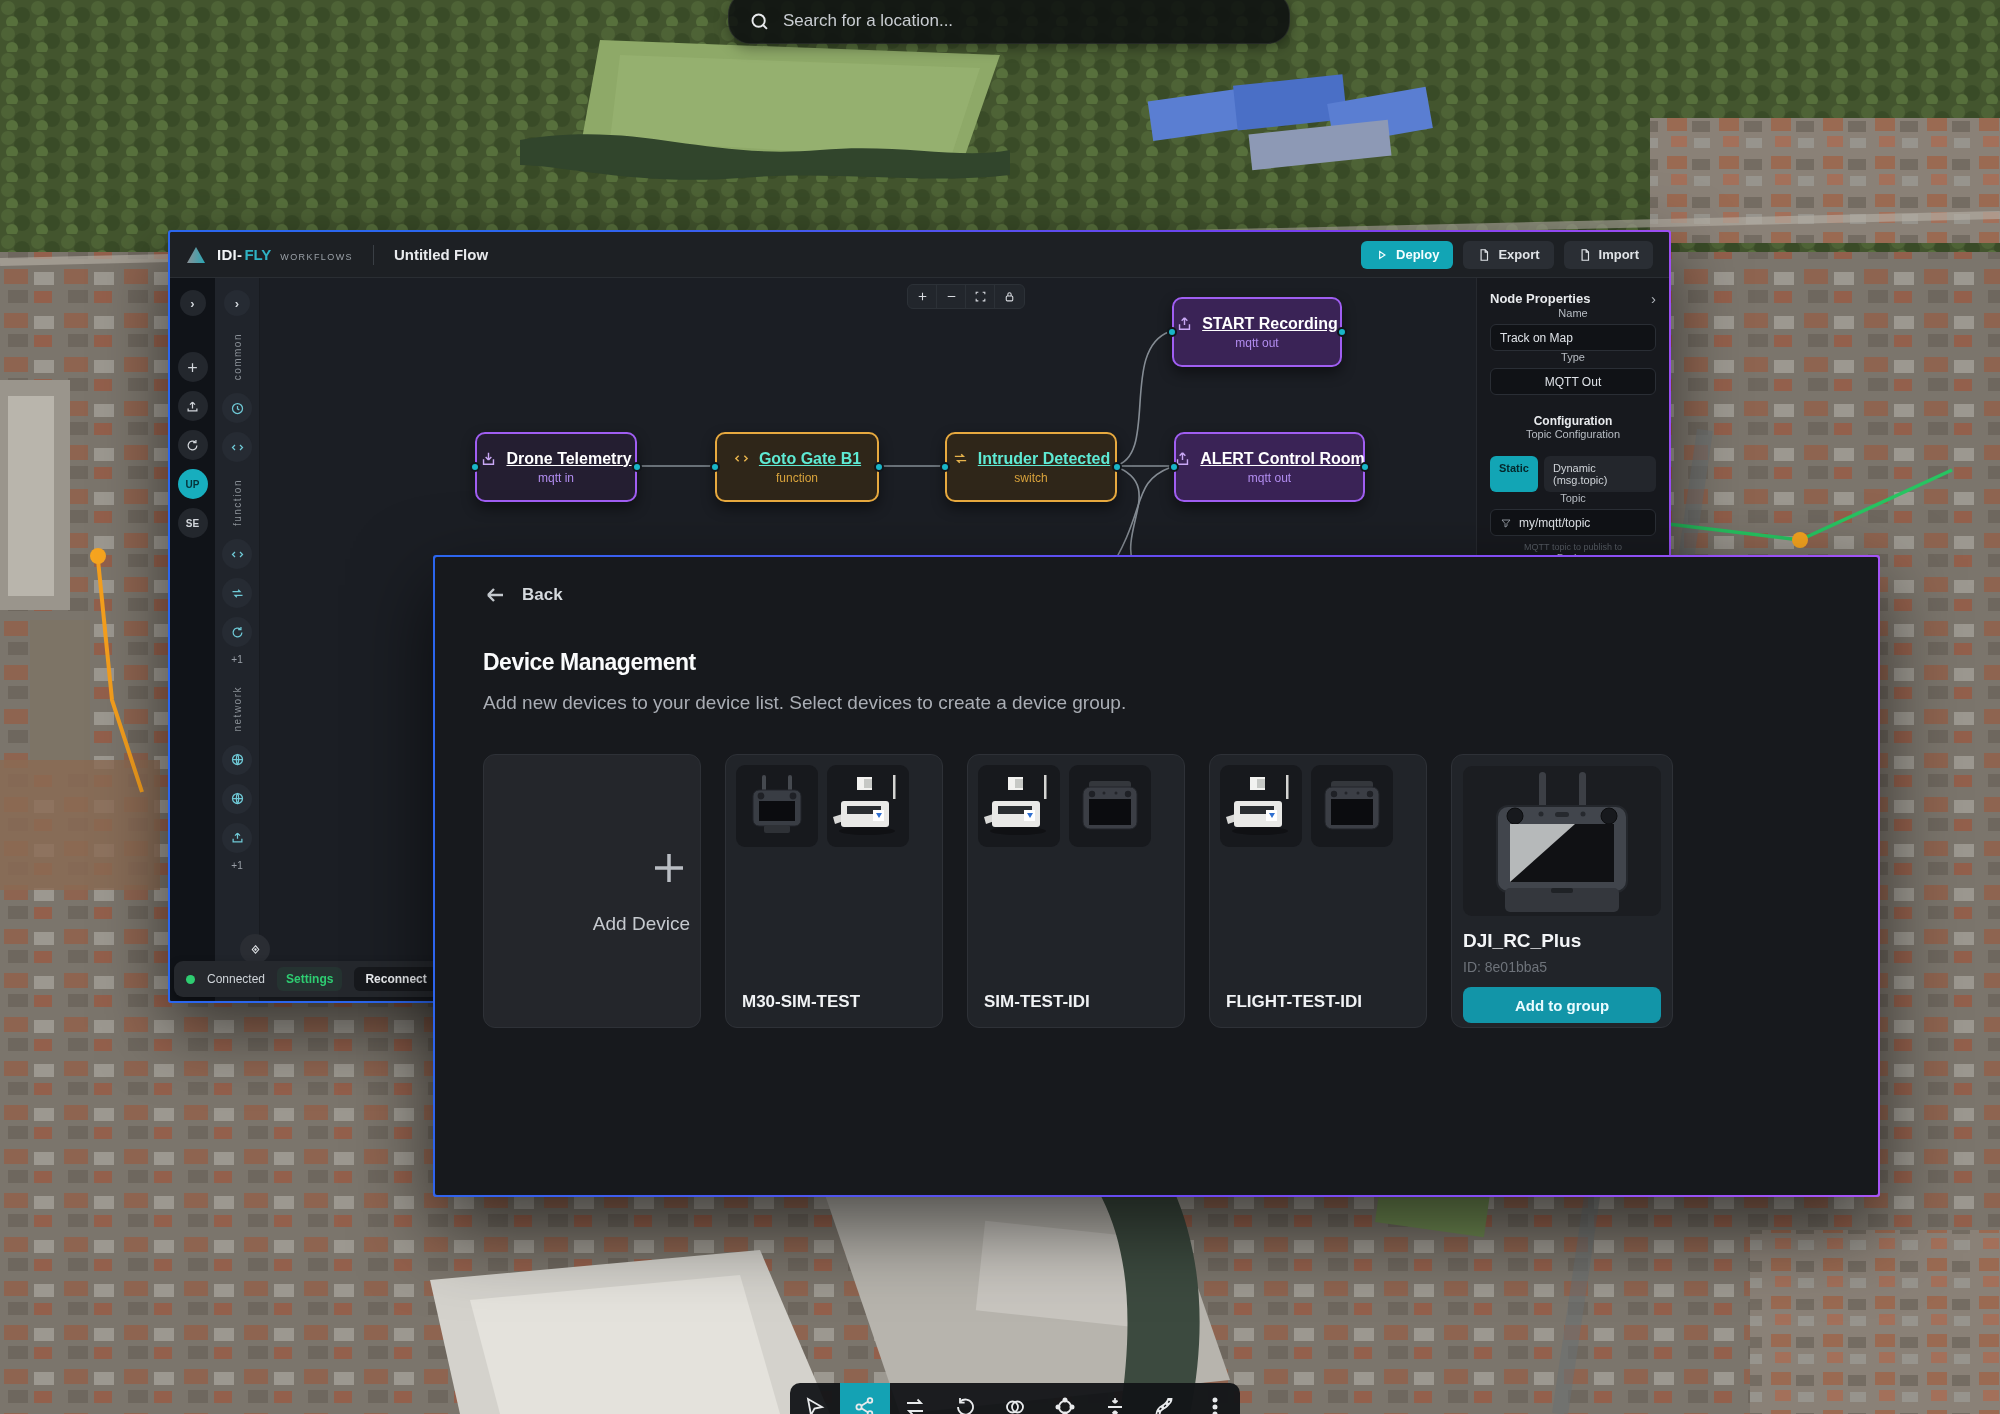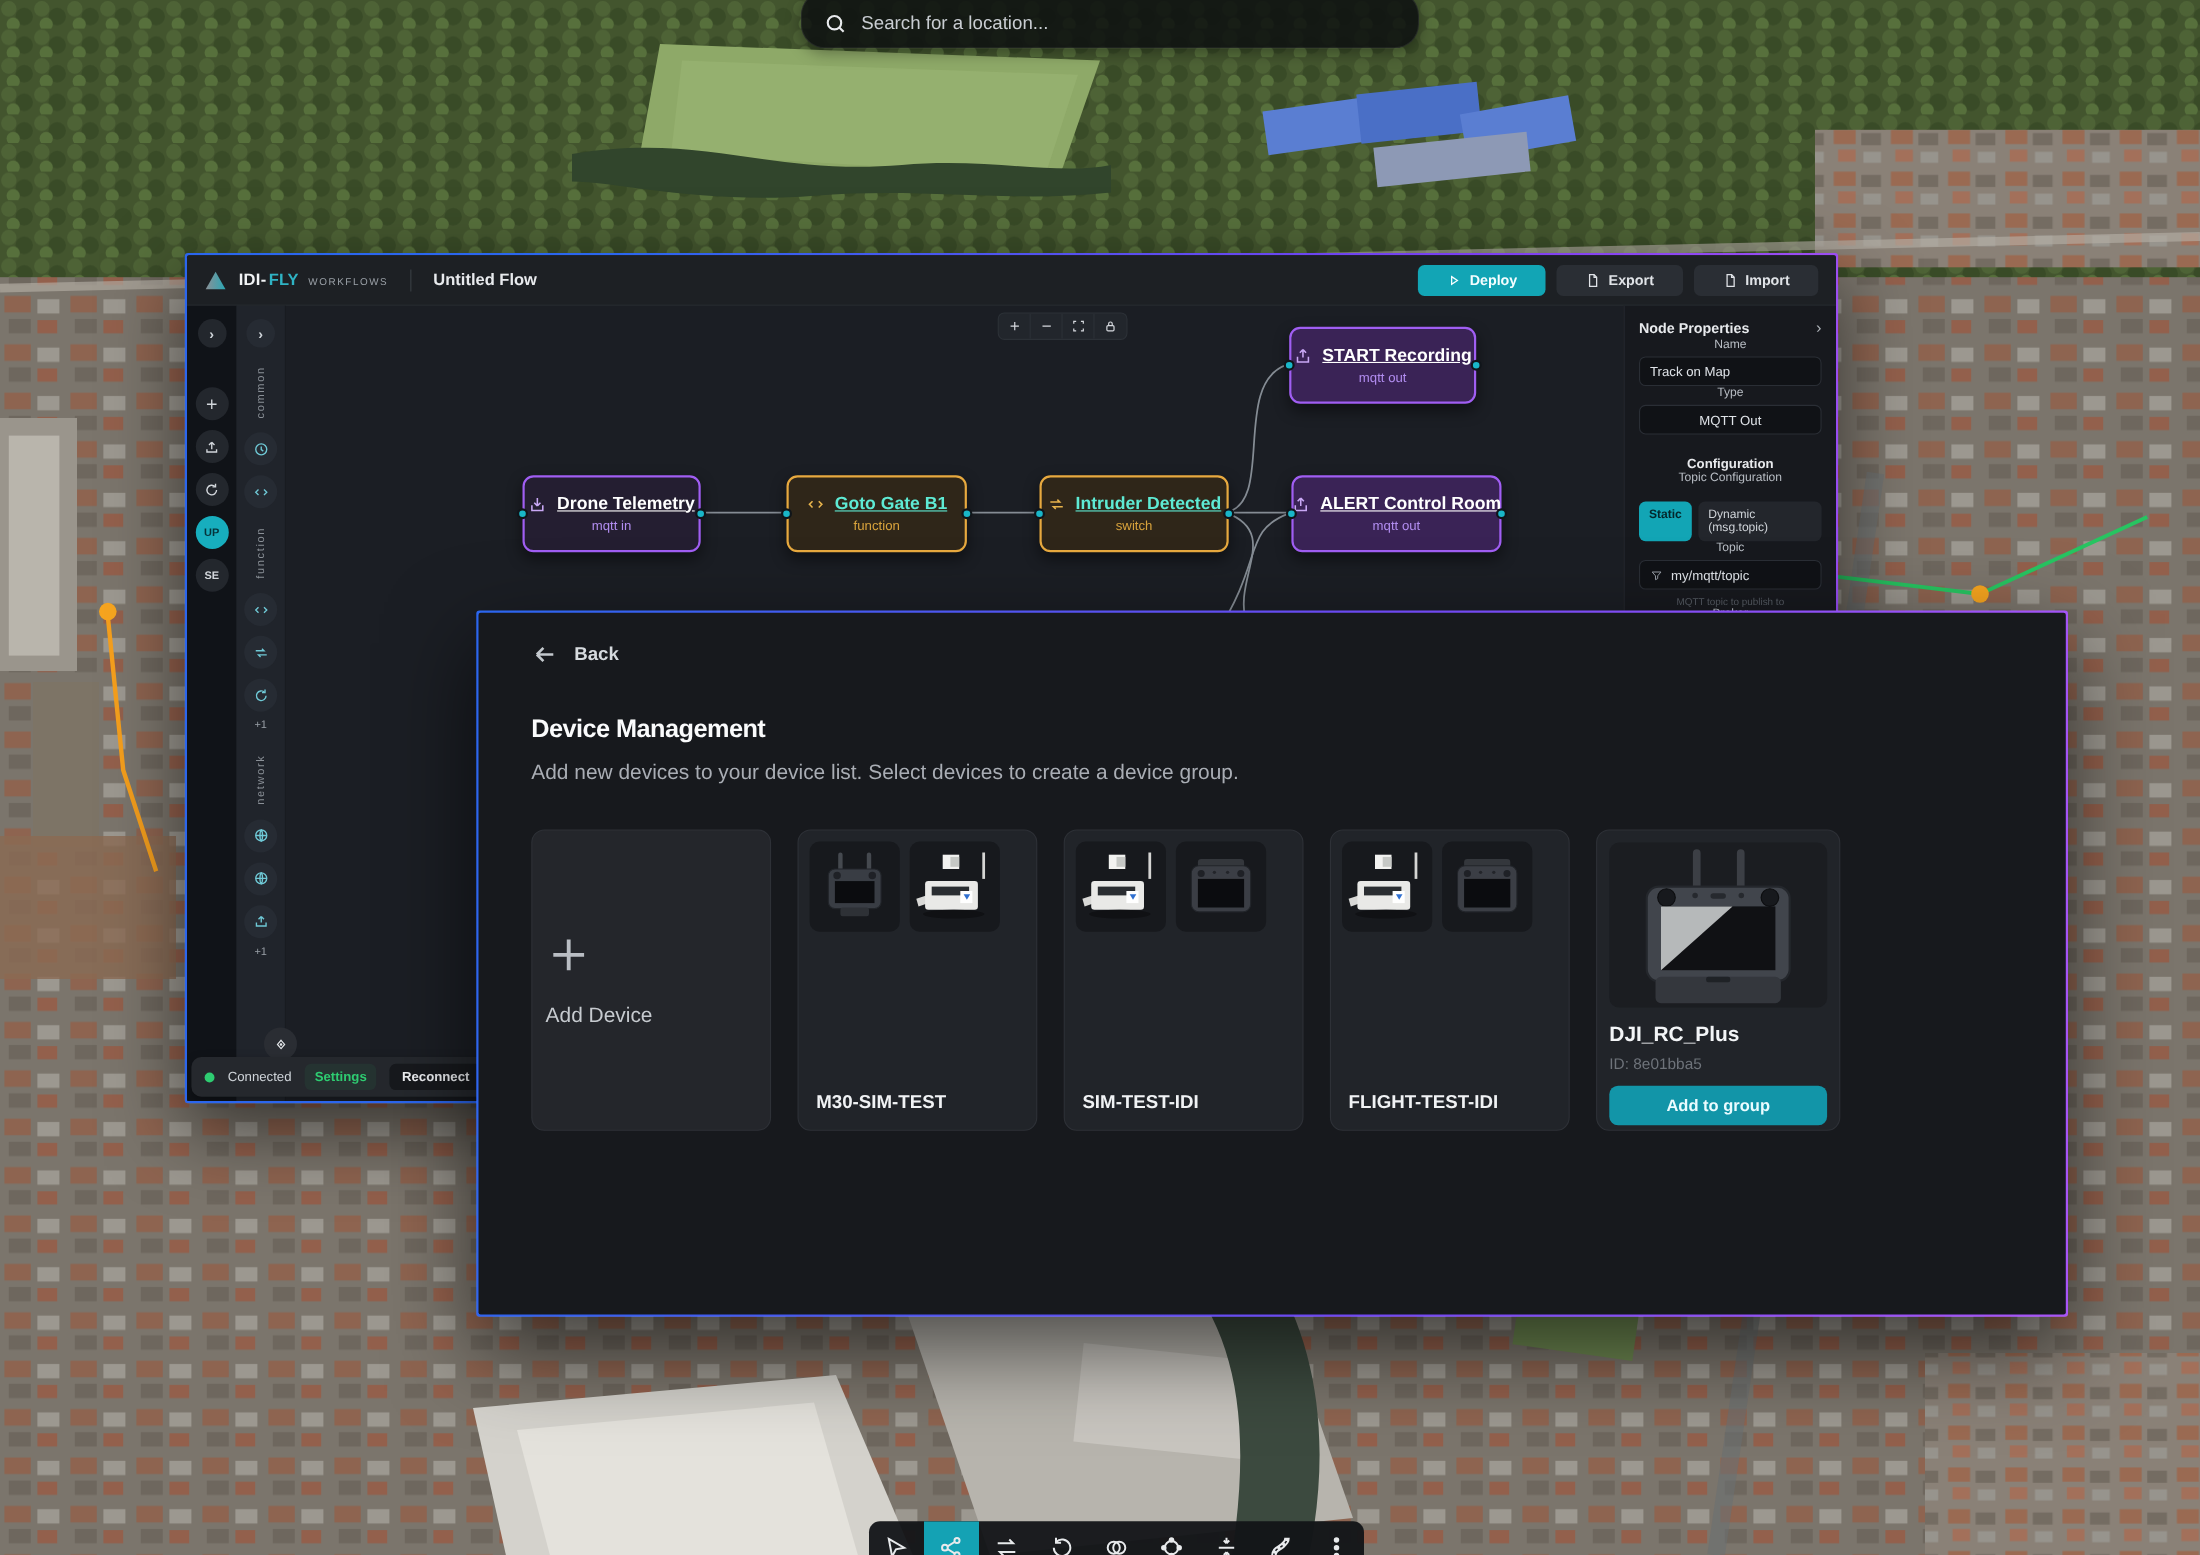--- a/index.html
+++ b/index.html
@@ -31,21 +31,21 @@
   .brand { display:flex; align-items:baseline; gap:2px; }
   .brand .logo { align-self:center; margin-right:9px; }
   .brand-main { font-size:15px; font-weight:bold; color:#f2f4f6; letter-spacing:0.3px; }
   .brand-accent { font-size:15px; font-weight:bold; color:#2fb3c4; }
   .brand-suffix { font-size:9px; color:#9aa0a7; letter-spacing:1.4px; margin-left:7px; }
   .hdr-divider { width:1px; height:20px; background:#3a3f45; margin:0 20px; }
   .flow-title { font-size:15px; font-weight:bold; color:#e8eaed; }
   .hdr-spacer { flex:1; }
   .hdr-actions { display:flex; gap:10px; }
   .btn { height:28px; border-radius:6px; display:flex; align-items:center; gap:7px;
-    padding:0 26px; font-size:13px; font-weight:bold; cursor:pointer; }
+    padding:0 14px; font-size:13px; font-weight:bold; cursor:pointer; }
   .btn svg { width:14px; height:14px; fill:none; stroke:currentColor; stroke-width:2; }
   .btn-deploy { background:#12a5b5; color:#f4feff; }
   .btn-dark { background:#2a2e34; color:#e0e3e7; }
 
   .wf-body { flex:1; display:flex; position:relative; background:#1b1e24; }
 
   
   .side-col { flex:none; display:flex; flex-direction:column; align-items:center; padding-top:12px; }
   .side-1 { width:45px; background:#101318; gap:9px; }
   .side-2 { width:45px; background:#20242b; gap:9px; border-right:1px solid #181b20; }
@@ -128,21 +128,21 @@
     box-shadow:0 30px 80px rgba(0,0,0,0.6); }
   .modal { width:100%; height:100%; background:#17191d; border-radius:2px; padding:26px 48px; overflow:hidden; }
   .back-row { display:flex; align-items:center; gap:15px; color:#d6dade; cursor:pointer; width:110px; }
   .back-row svg { width:24px; height:24px; fill:none; stroke:#c3c8cd; stroke-width:2.4; }
   .back-label { font-size:17px; font-weight:bold; }
   .dm-title { font-size:23px; font-weight:bold; color:#fafbfc; letter-spacing:-0.5px; margin-top:42px; }
   .dm-sub { font-size:19px; color:#a9adb4; margin-top:16px; }
   .cards { display:flex; gap:24px; margin-top:40px; align-items:flex-start; }
   .card { width:218px; height:274px; background:#212429; border:1px solid #2e3137; border-radius:12px;
     position:relative; padding:10px; cursor:pointer; }
-  .card.add { display:flex; flex-direction:column; align-items:flex-start; justify-content:center; gap:24px;
+  .card.add { display:flex; flex-direction:column; align-items:flex-end; justify-content:center; gap:24px;
     background:#24262b; border-color:#2e3137;padding-left:12px; }
   .card.add svg { width:42px; height:42px; stroke:#b9bdc3; stroke-width:2; fill:none; }
   .add-label { font-size:19px; color:#c6cacf; }
   .thumb-row { display:flex; gap:9px; }
   .thumb { width:82px; height:82px; background:#17191d; border-radius:9px; overflow:hidden; flex:none; }
   .card-name { position:absolute; left:16px; bottom:15px; font-size:17px; font-weight:bold; color:#f0f2f4; }
   .card.dji { width:222px; height:274px; padding:11px; }
   .dji-img { width:100%; height:150px; background:#1b1d21; border-radius:9px; display:flex;
     align-items:center; justify-content:center; }
   .dji-name { font-size:19px; font-weight:bold; color:#f3f5f7; margin-top:14px; }

